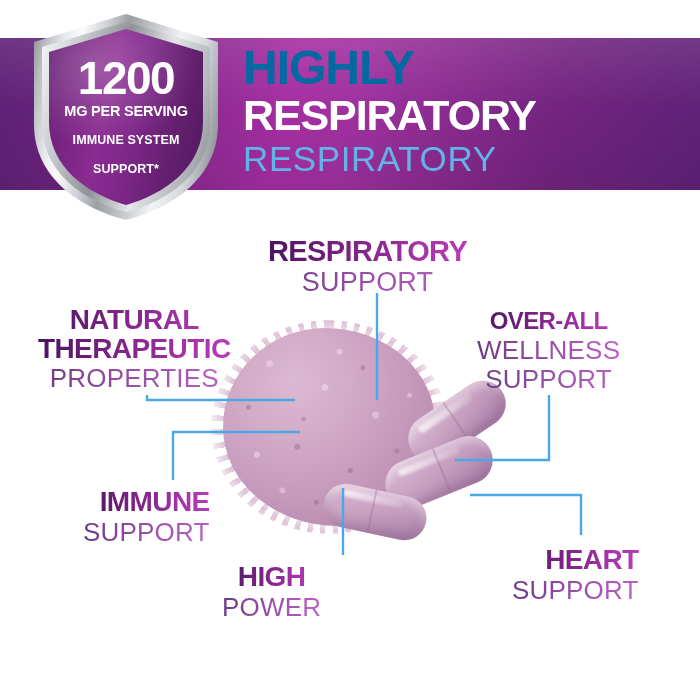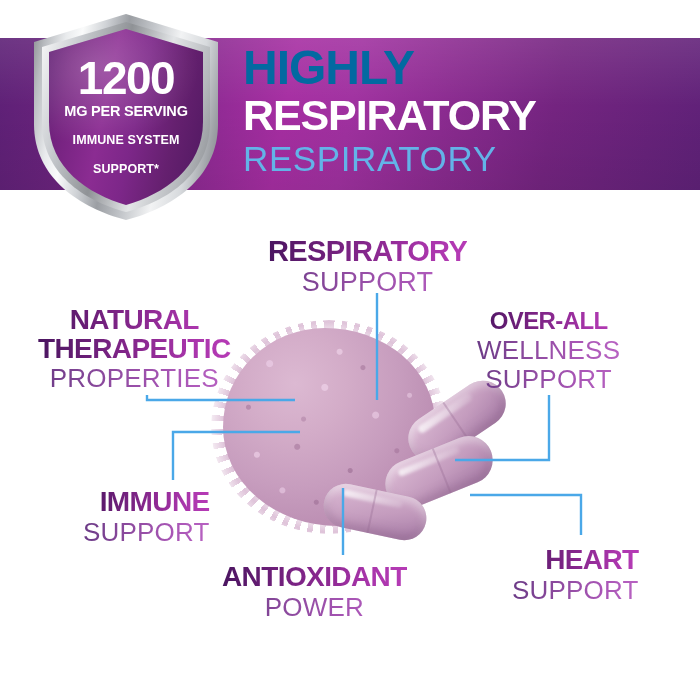--- a/index.html
+++ b/index.html
@@ -271,17 +271,17 @@
     <div class="lbl-bold">IMMUNE</div>
     <div class="lbl-light">SUPPORT</div>
   </div>
 
   <div class="label" id="label-heart">
     <div class="lbl-bold">HEART</div>
     <div class="lbl-light">SUPPORT</div>
   </div>
 
   <div class="label" id="label-antioxidant">
-    <div class="lbl-bold">ANTIOXIDANT</div>
+    <div class="lbl-bold">HIGH</div>
     <div class="lbl-light">POWER</div>
   </div>
 
 </div>
 
 </body></html>

